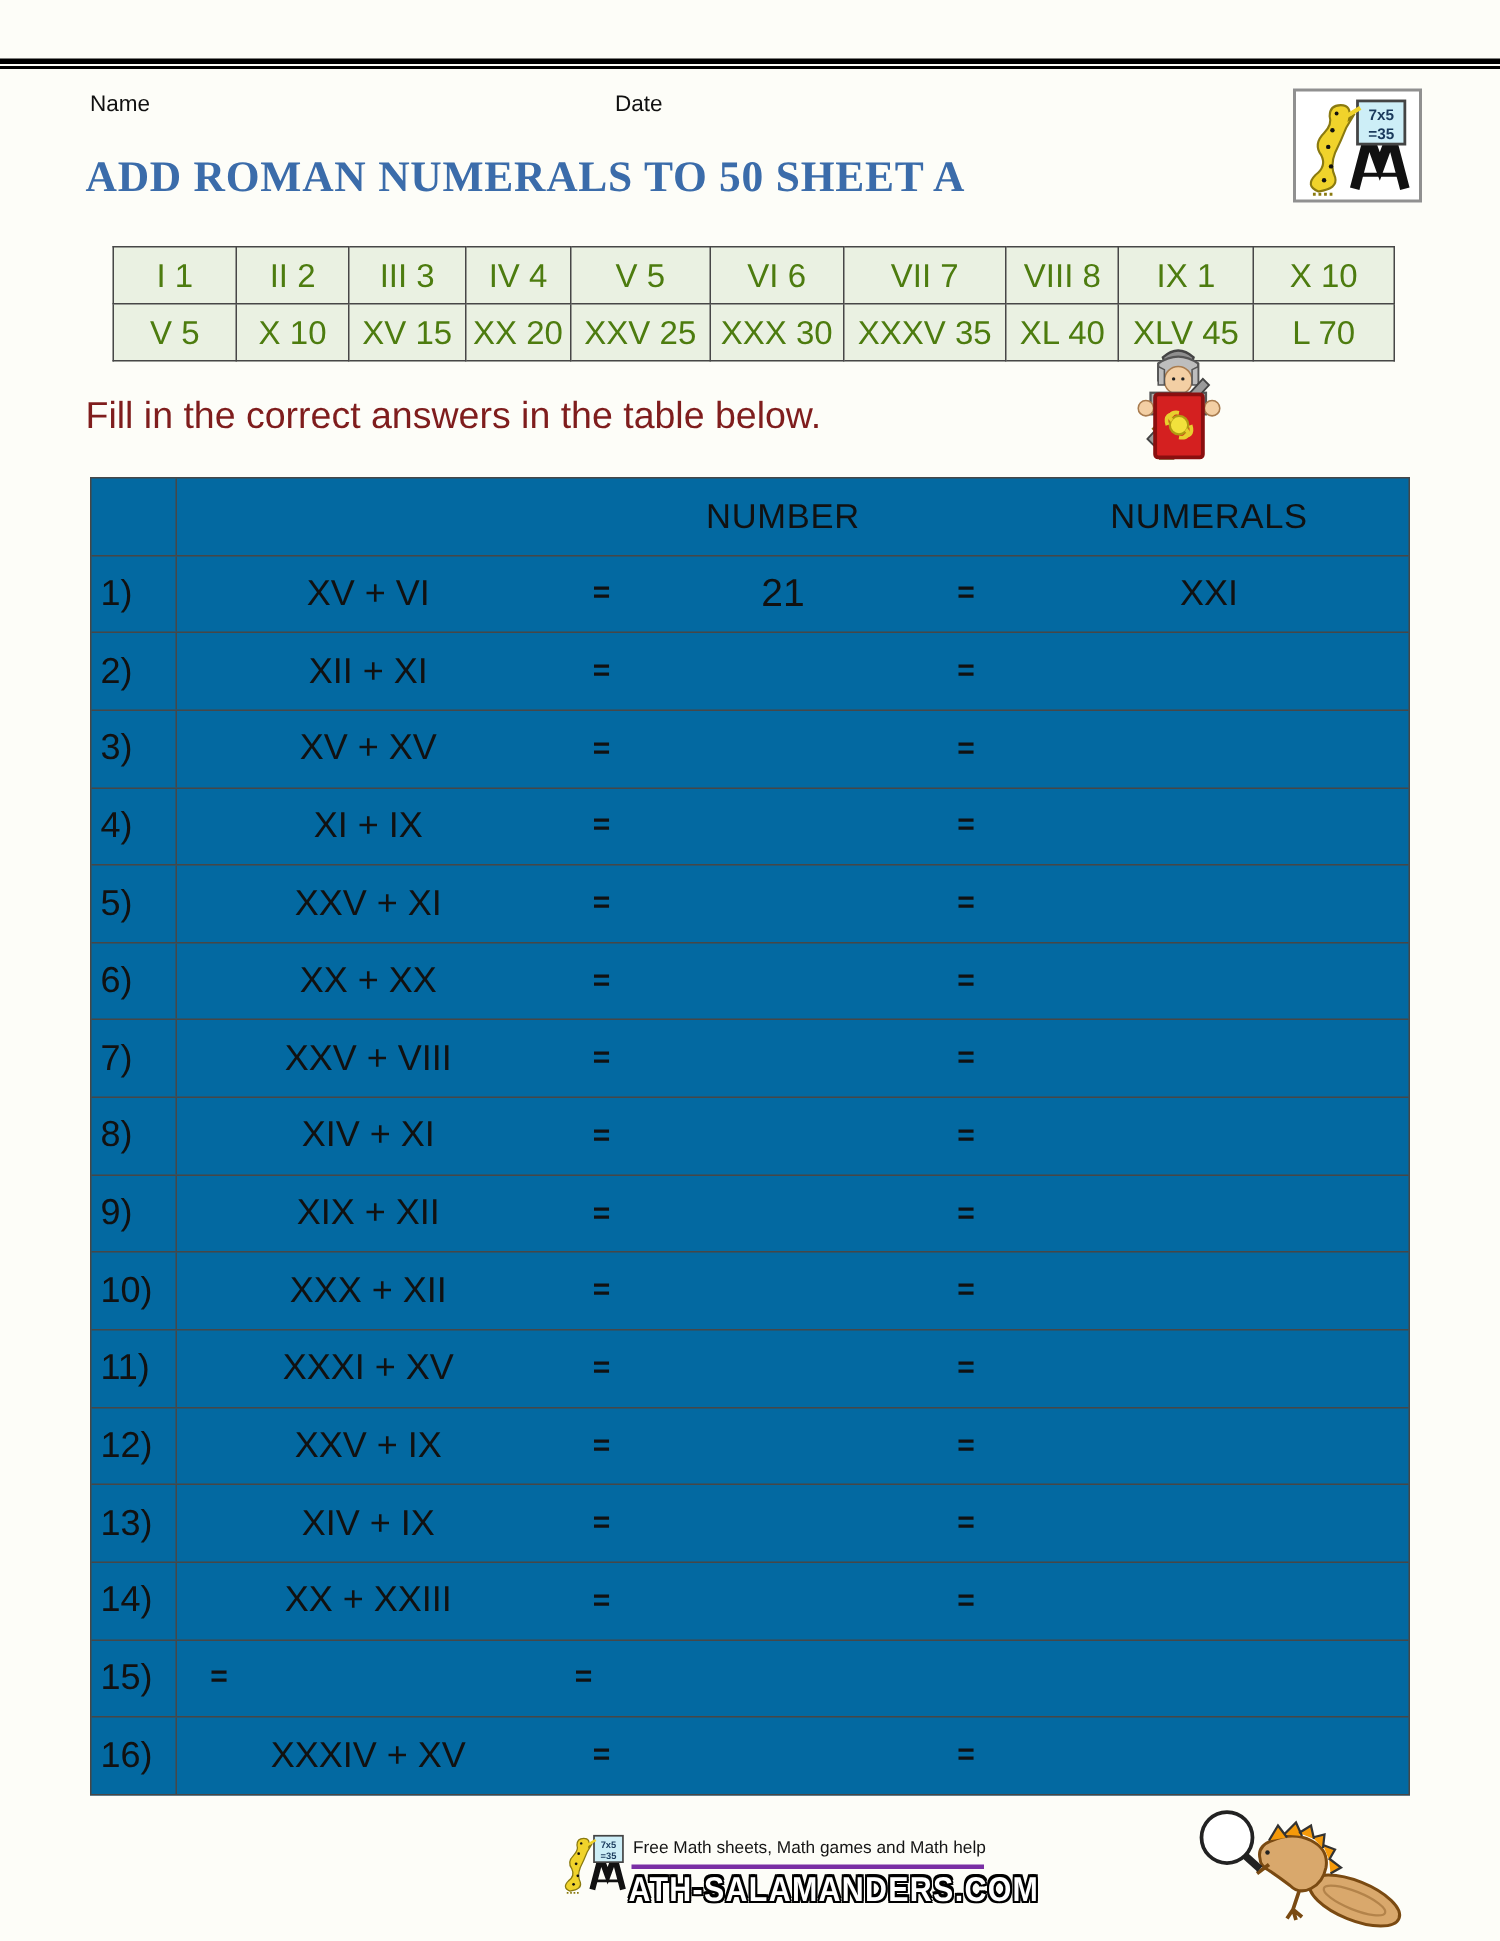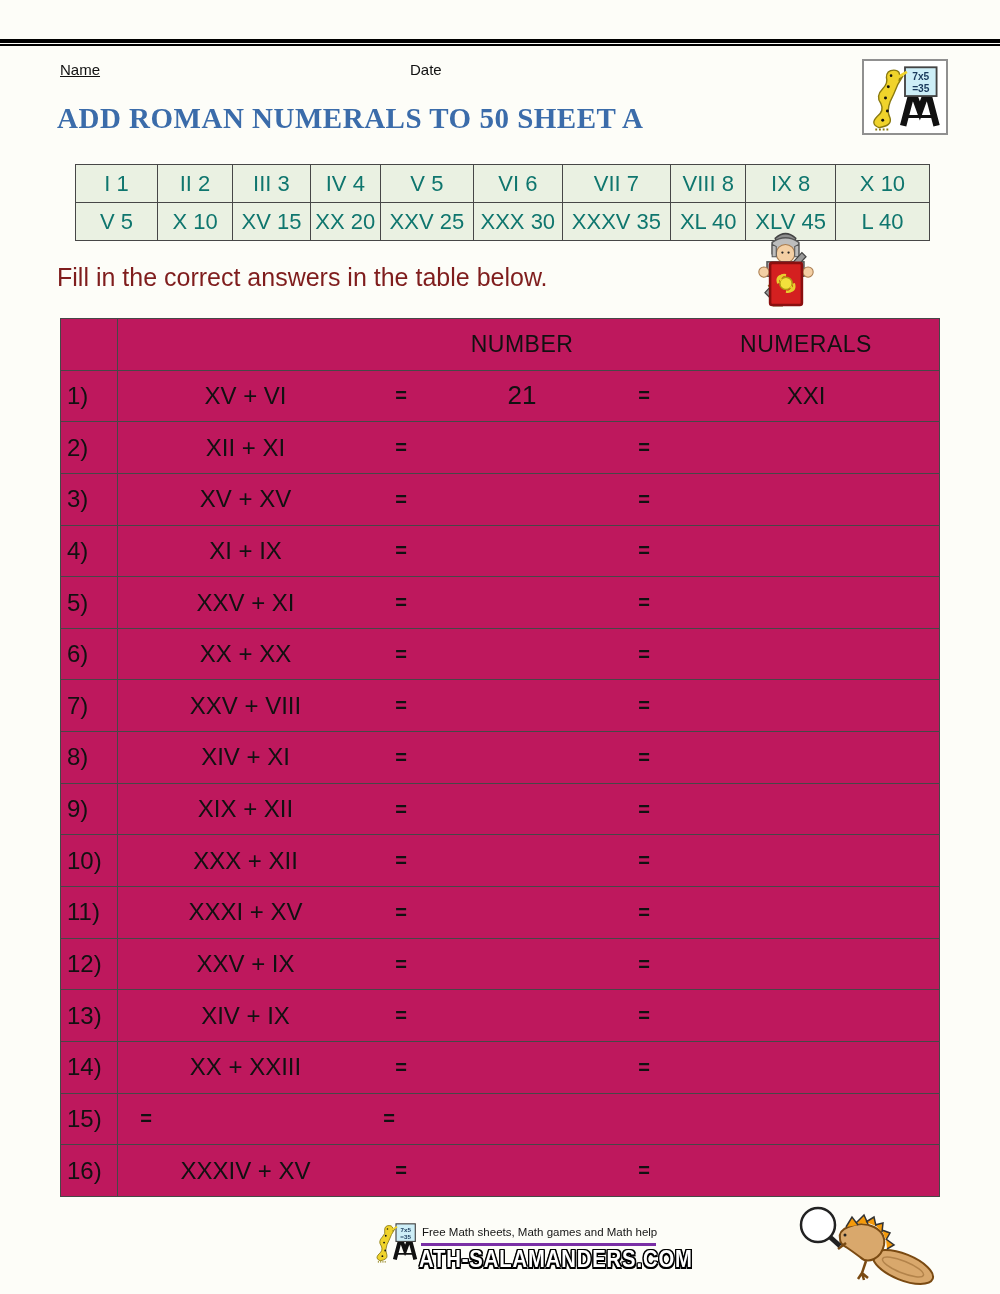--- a/index.html
+++ b/index.html
@@ -8,21 +8,21 @@
     position:relative;
     background:#fdfdf8;
     font-family:"Liberation Sans", sans-serif;
     color:#111;
     overflow:hidden;
   }
   .top-rule {
     position:absolute; left:0; top:39px; width:1000px; height:7px;
     background:linear-gradient(to bottom,#000 0 4px,#fdfdf8 4px 5px,#000 5px 7px);
   }
-  .name-label { position:absolute; left:60px; top:61px; font-size:15px;text-decoration:underline; }
+  .name-label { position:absolute; left:60px; top:61px; font-size:15px; }
   .date-label { position:absolute; left:410px; top:61px; font-size:15px; }
 
   .logo-box {
     position:absolute; left:862px; top:59px; width:86px; height:76px;
     background:#fff; border:2px solid #909090;
     display:flex; align-items:center; justify-content:center;
   }
 
   .page-title {
     position:absolute; left:57px; top:101px;
@@ -32,35 +32,35 @@
   }
 
   table.ref-table {
     position:absolute; left:75px; top:164px; width:855px;
     border-collapse:collapse; background:#eaf1e2;
     table-layout:fixed;
   }
   table.ref-table td {
     border:1.6px solid #474747; height:38px;
     text-align:center; vertical-align:middle;
-    font-size:22px; color:#0f766e; white-space:nowrap;
+    font-size:22px; color:#4d7c0f; white-space:nowrap;
   }
 
   .instruction {
     position:absolute; left:57px; top:263px;
     font-size:25px; color:#7f1d1d; white-space:nowrap;
   }
 
   .soldier { position:absolute; left:748px; top:229px; }
 
   .main-table {
     position:absolute; left:60px; top:318px; width:880px; height:879px;
     border:1.6px solid #474747;
     display:flex; flex-direction:column;
-    background:#be185d;
+    background:#0369a1;
   }
   .mt-row { flex:1; display:flex; border-bottom:1.6px solid #474747; }
   .mt-row:last-child { border-bottom:none; }
   .mt-num {
     width:57px; flex:0 0 57px; border-right:1.6px solid #474747;
     display:flex; align-items:center; padding-left:6px;
     font-size:24px;
   }
   .mt-wide { flex:1; display:flex; }
   .mt-expr { flex:0 0 255px; display:flex; align-items:center; justify-content:center; font-size:24px; white-space:nowrap; }
@@ -141,34 +141,34 @@
   <tbody>
       <tr>
     <td>I 1</td>
     <td>II 2</td>
     <td>III 3</td>
     <td>IV 4</td>
     <td>V 5</td>
     <td>VI 6</td>
     <td>VII 7</td>
     <td>VIII 8</td>
-    <td>IX 8</td>
+    <td>IX 1</td>
     <td>X 10</td>
   </tr>
   <tr>
     <td>V 5</td>
     <td>X 10</td>
     <td>XV 15</td>
     <td>XX 20</td>
     <td>XXV 25</td>
     <td>XXX 30</td>
     <td>XXXV 35</td>
     <td>XL 40</td>
     <td>XLV 45</td>
-    <td>L 40</td>
+    <td>L 70</td>
   </tr>
 </tbody>
   </table>
 
 <div class="instruction">Fill in the correct answers in the table below.</div>
 
 <div class="soldier">
   <svg width="76" height="78" viewBox="0 0 73 76">
     <path d="M26,9 Q36,0 46,9 L44,15 Q36,9 28,15 Z" fill="#8f8f8f" stroke="#444" stroke-width="1.5"></path>
     <path d="M23,13 Q36,4 49,13 L49,24 L23,24 Z" fill="#bdbdbd" stroke="#555" stroke-width="1.5"></path>

